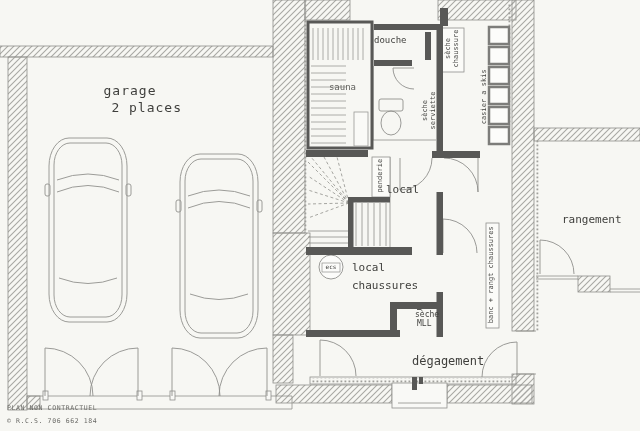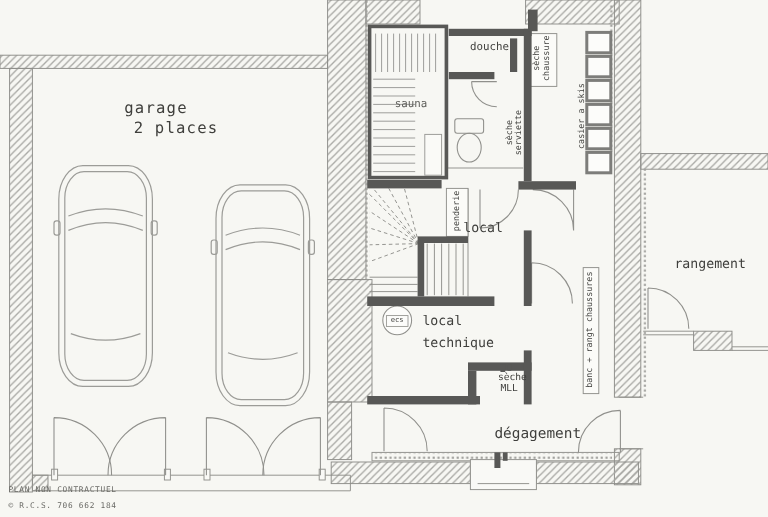--- a/index.html
+++ b/index.html
@@ -158,28 +158,28 @@
     <rect x="412" y="377" width="5" height="13"></rect>
     <rect x="419" y="377" width="4" height="7"></rect>
     <rect x="417" y="304" width="4" height="6"></rect>
     <rect x="423" y="304" width="3" height="5"></rect>
   </g>
 </svg>
 
   <div class="lbl" style="left:90px;top:83px;width:80px;font-size:13px;text-align:center;letter-spacing:1px">garage</div>
   <div class="lbl" style="left:90px;top:100px;width:92px;font-size:13px;text-align:right;letter-spacing:1px">2 places</div>
   <div class="lbl" style="left:316px;top:82px;width:40px;font-size:9px;text-align:right;color:#5f5f5b">sauna</div>
-  <div class="lbl" style="left:374px;top:35px;width:68px;font-size:9px;text-align:center">douche</div>
+  <div class="lbl" style="left:374px;top:35px;width:50px;font-size:9px;">douche</div>
   <div class="lbl vlbl" style="left:409px;top:103px;width:40px;font-size:7px">sèche serviette</div>
   <div class="lbl vlbl" style="left:429px;top:41px;width:46px;font-size:7px">sèche chaussure</div>
   <div class="lbl vlbl nw" style="left:457px;top:93px;width:56px;font-size:7px">casier a skis</div>
   <div class="lbl vlbl nw" style="left:361px;top:172px;width:40px;font-size:7px">penderie</div>
   <div class="lbl" style="left:386px;top:183px;font-size:11px">local</div>
   <div class="lbl" style="left:322px;top:263px;width:18px;font-size:6px;text-align:center">ecs</div>
-  <div class="lbl" style="left:352px;top:259px;width:64px;font-size:11px;line-height:18px">local technique</div>
+  <div class="lbl" style="left:352px;top:259px;width:64px;font-size:11px;line-height:18px">local chaussures</div>
   <div class="lbl" style="left:417px;top:319px;font-size:8px">MLL</div>
   <div class="lbl" style="left:415px;top:310px;font-size:8px">sèche</div>
   <div class="lbl vlbl nw" style="left:440px;top:271px;width:104px;font-size:7px">banc + rangt chaussures</div>
   <div class="lbl" style="left:412px;top:354px;font-size:12px">dégagement</div>
   <div class="lbl" style="left:562px;top:213px;font-size:11px">rangement</div>
 
   <div class="lbl" style="left:7px;top:404px;font-size:6.5px;letter-spacing:.6px;color:#6a6a66">PLAN NON CONTRACTUEL</div>
   <div class="lbl" style="left:7px;top:417px;font-size:6.5px;letter-spacing:.6px;color:#6a6a66">© R.C.S. 706 662 184</div>
 </div>
 

